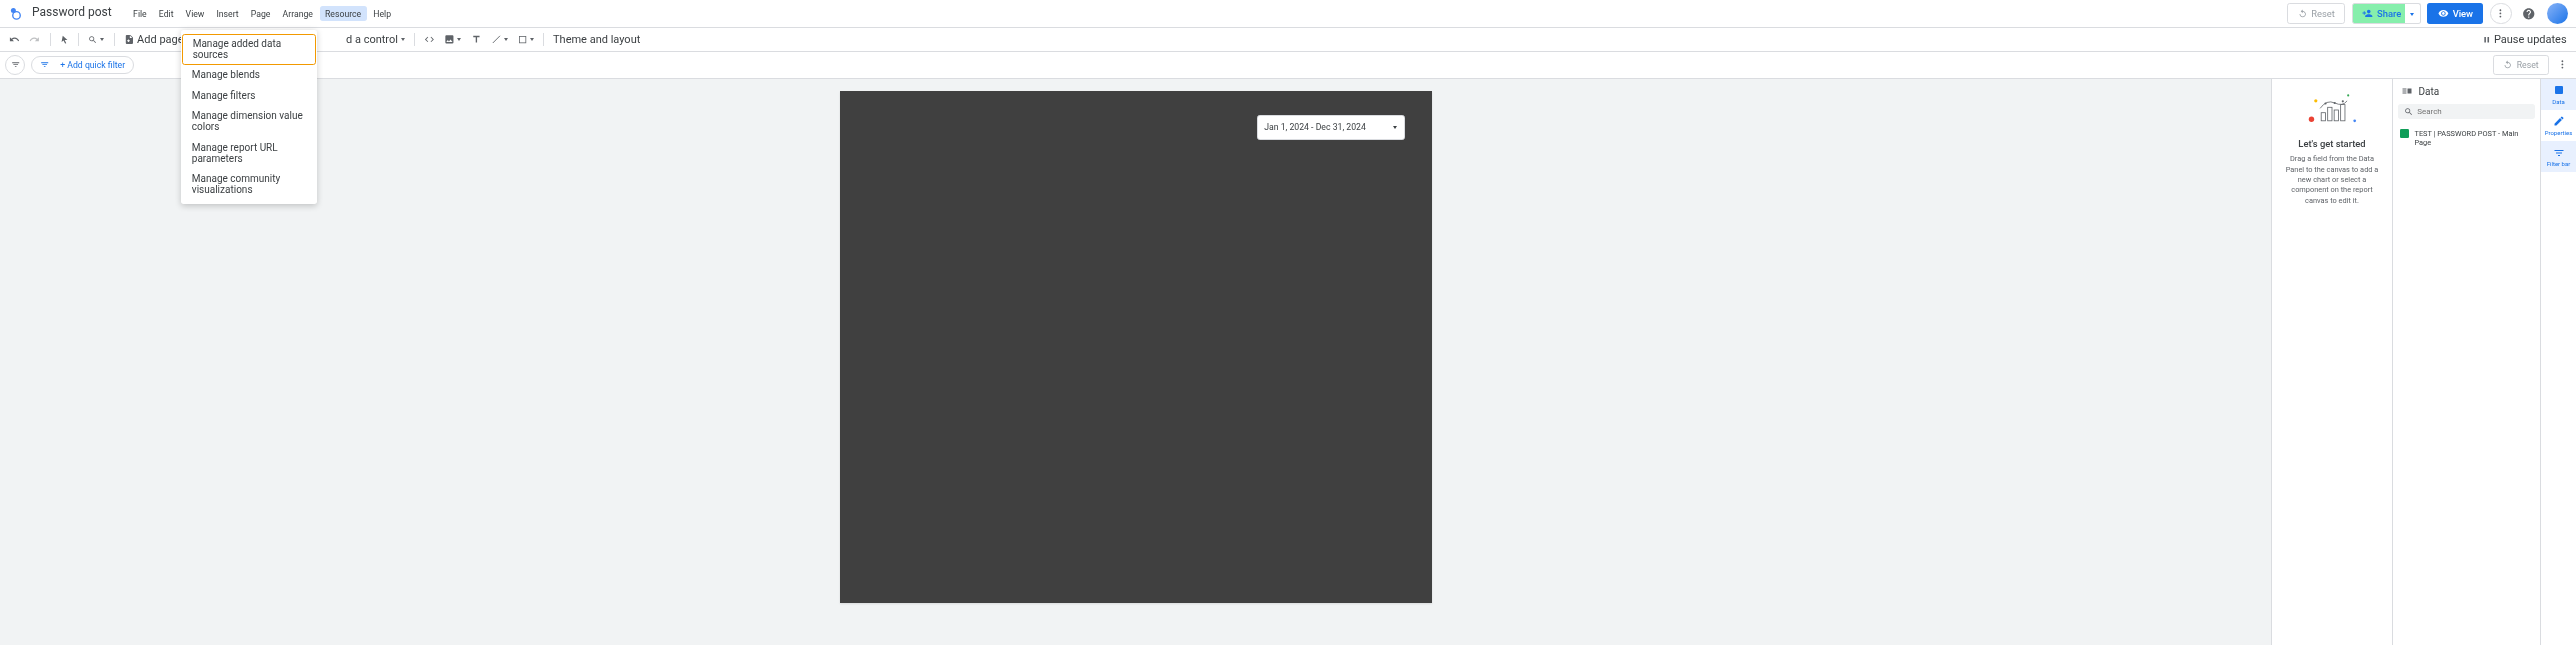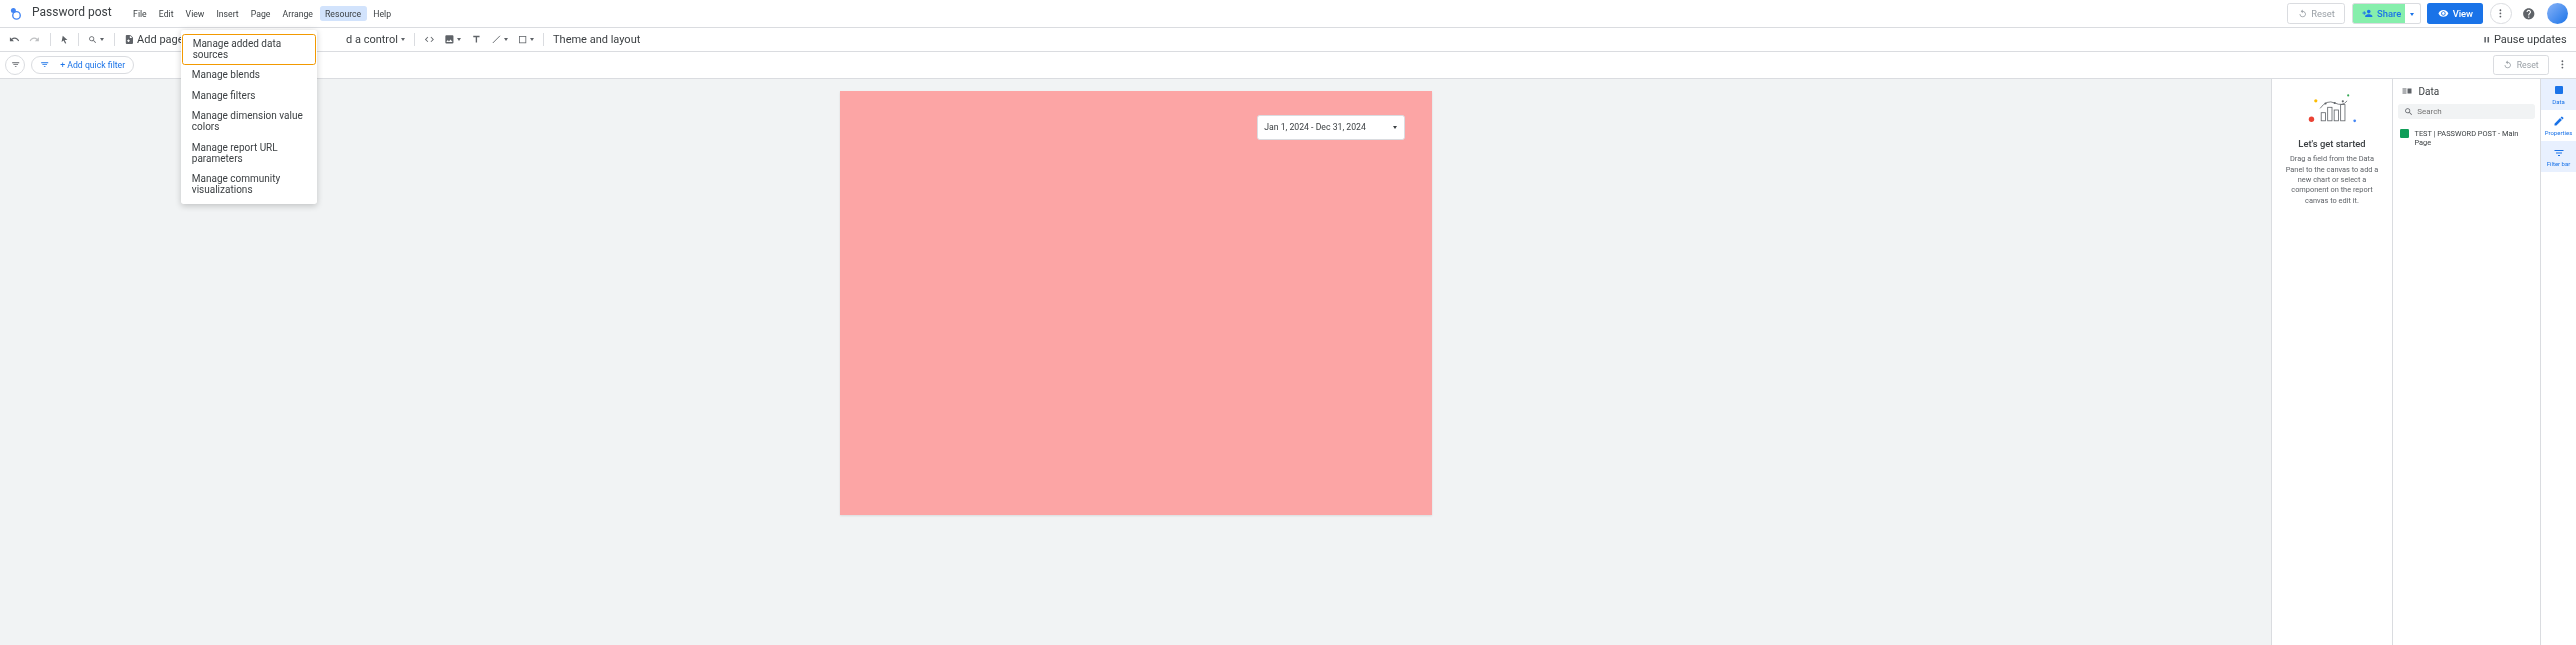--- a/index.html
+++ b/index.html
@@ -38,21 +38,21 @@
 .filterbar { display:flex; align-items:center; height:27px; padding:0 5.4px; border-bottom:0.7px solid #dadce0; gap:5.4px; background:#fff;}
 .filter-icon-btn { width:20px; height:20px; display:inline-flex; align-items:center; justify-content:center; border:0.7px solid #dadce0; border-radius:13.5px; color:#5f6368; cursor:pointer;}
 .quick-filter { display:inline-flex; align-items:center; gap:11px; border:0.7px solid #dadce0; border-radius:13.5px; padding:2.7px 8px; color:#1a73e8; cursor:pointer; font-size:8.7px;}
 .filterbar-right { margin-left:auto; display:flex; align-items:center; gap:5.4px;}
 .reset-pill { border:0.7px solid #dadce0; border-radius:2.7px; padding:4px 9.4px; color:#9aa0a6; display:inline-flex; align-items:center; gap:4px;}
 .kebab { color:#5f6368; cursor:pointer; padding:2.7px;}
 
 
 .main { display:flex; height: calc(100vh - 28px - 24px - 27px); background:#fff;}
 .canvas-wrap { flex:1; background:#f1f3f4; position:relative; overflow:auto; display:flex; justify-content:center; padding-top:12px;}
-.canvas { width: 592px; height: 424px; background:#fca5a5; box-shadow: 0 0.7px 2px rgba(0,0,0,0.1); position:relative;}
+.canvas { width: 592px; height: 512px; background:#404040; box-shadow: 0 0.7px 2px rgba(0,0,0,0.1); position:relative;}
 .date-range { position:absolute; top:23.5px; right:27px; width:148px; height:25.6px; border:0.7px solid #dadce0; border-radius:2.7px; display:flex; align-items:center; padding:0 6.7px; justify-content:space-between; font-size:8.7px; color:#3c4043; background:#fff;}
 
 
 .getstart { width:121px; border-left:0.7px solid #dadce0; padding:10.8px 8px; text-align:center; display:flex; flex-direction:column; align-items:center;}
 .getstart-illus { width:54px; height:40px; margin-bottom:8px;}
 .getstart-title { font-size:9.4px; font-weight:500; color:#3c4043; margin-bottom:5.4px;}
 .getstart-desc { font-size:7.4px; color:#5f6368; line-height:1.4;}
 
 
 .datapanel { width:148px; border-left:0.7px solid #dadce0; display:flex; flex-direction:column; background:#fff;}

